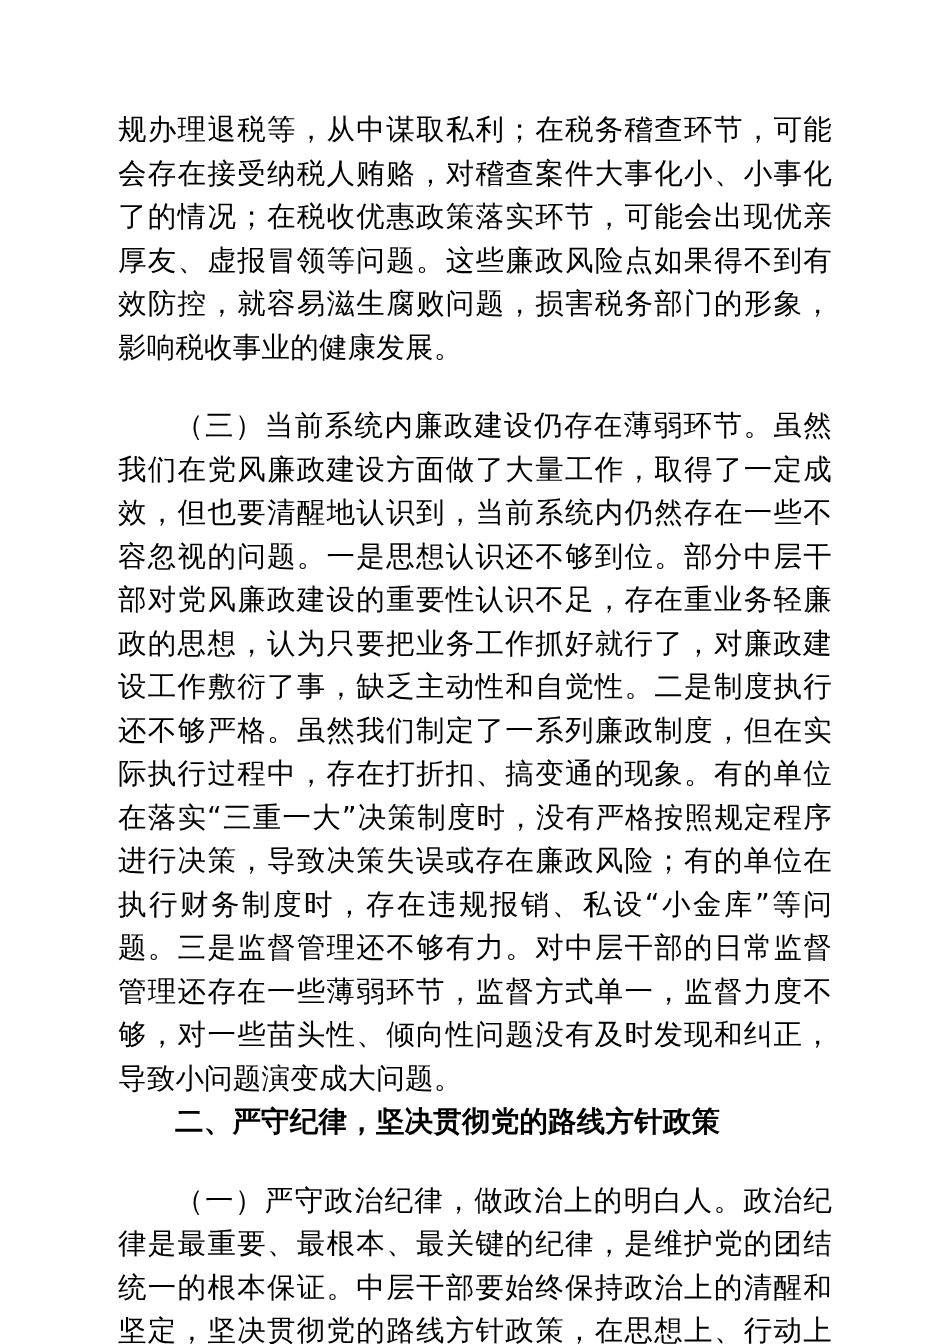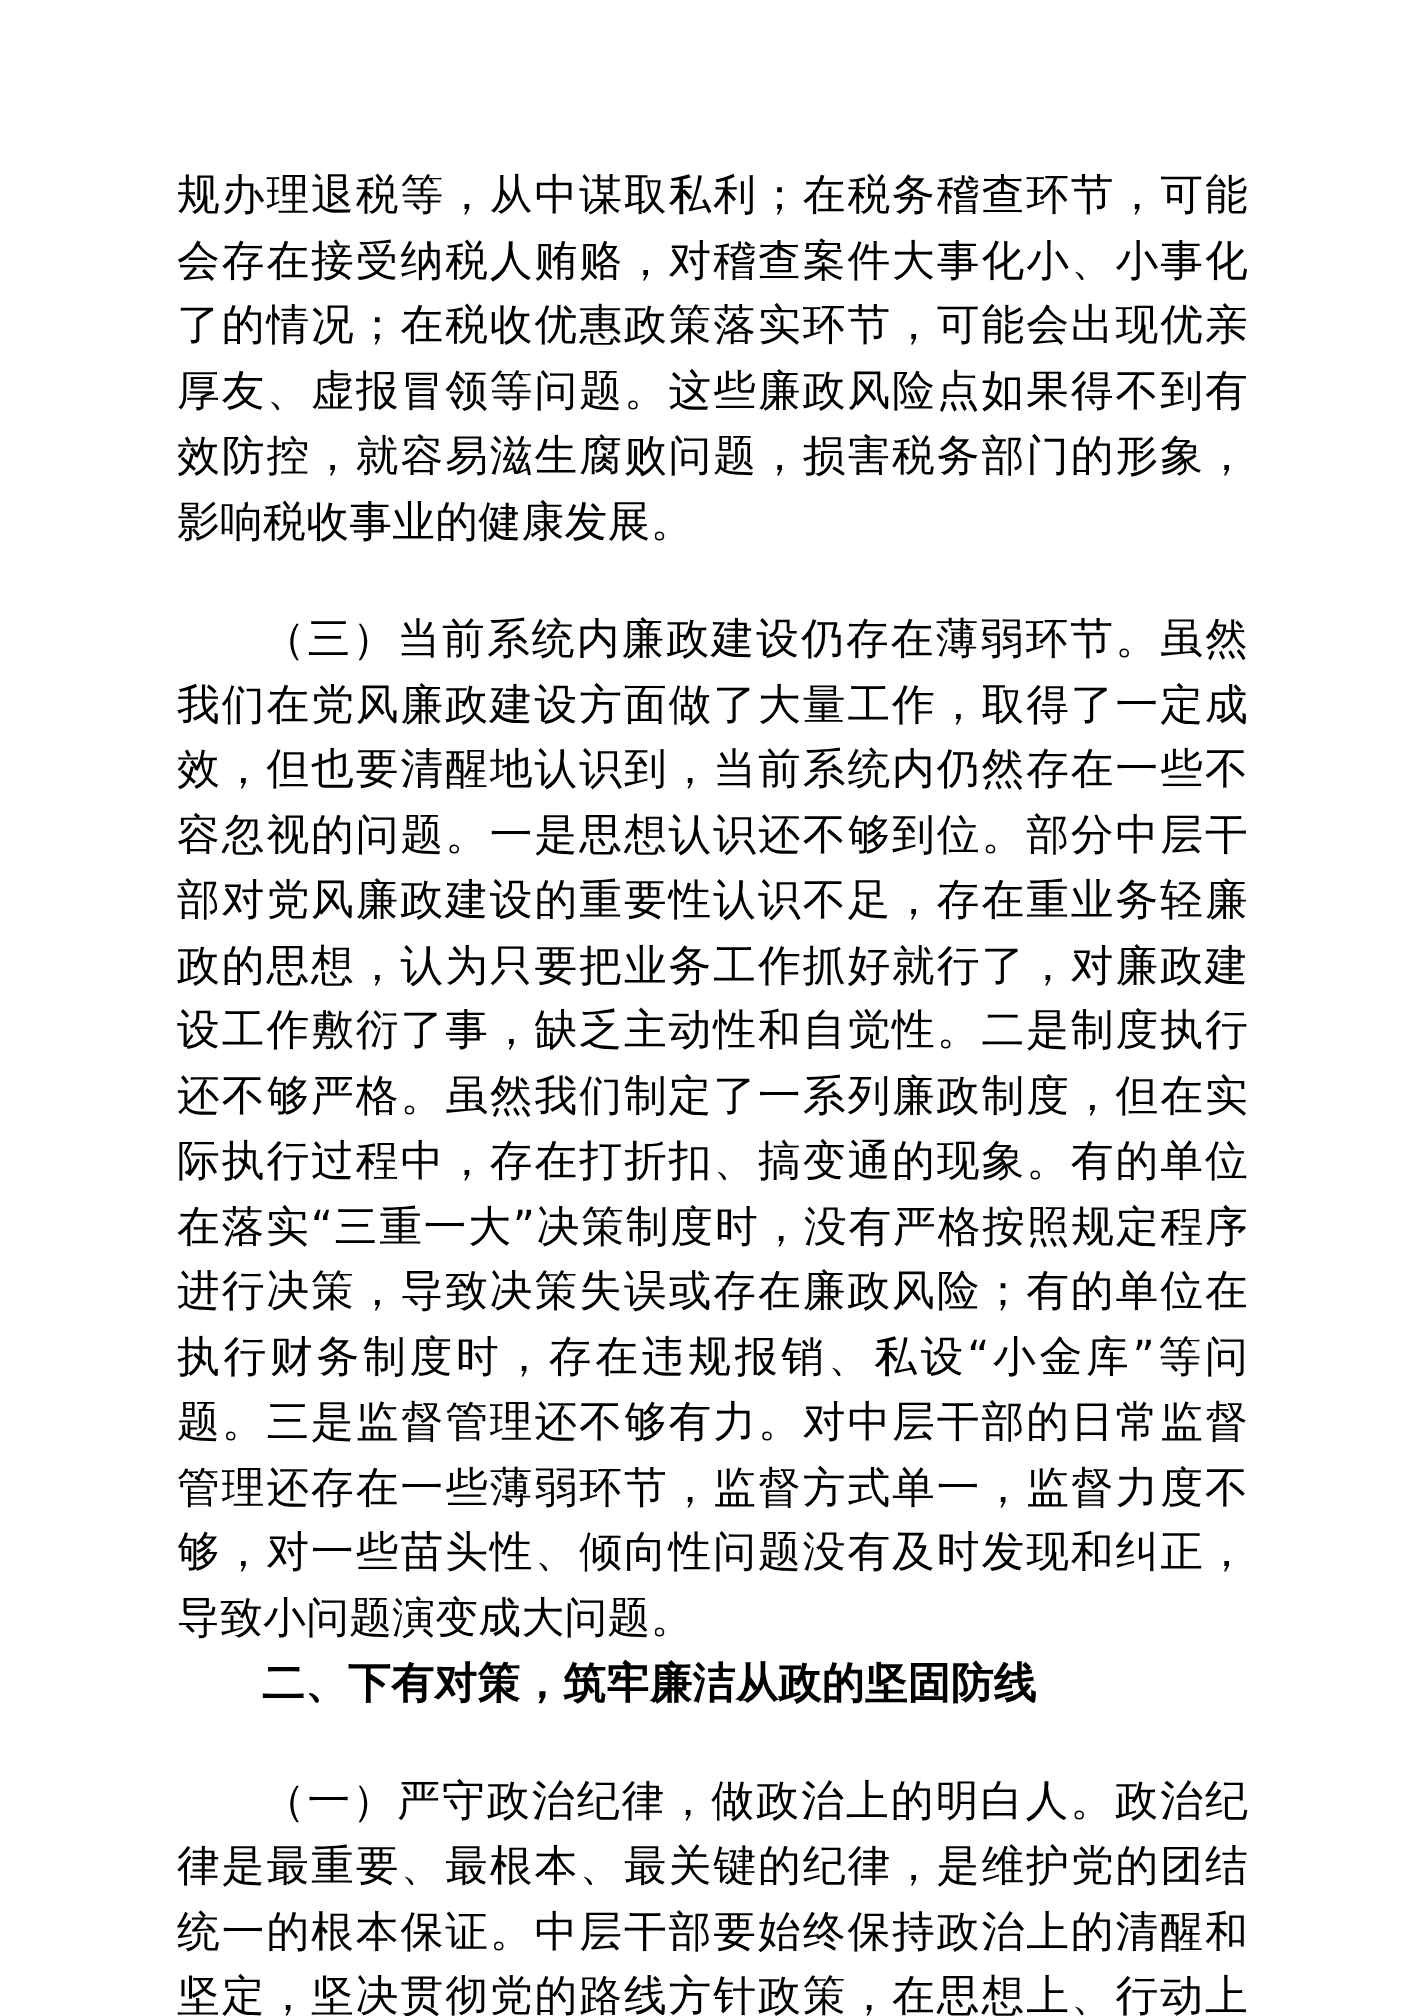--- a/index.html
+++ b/index.html
@@ -41,16 +41,16 @@
     font-weight: bold;
   }
 </style>
 </head>
 <body>
 
 <div class="page">
   <div class="doc-body">
     <p class="para">规办理退税等，从中谋取私利；在税务稽查环节，可能会存在接受纳税人贿赂，对稽查案件大事化小、小事化了的情况；在税收优惠政策落实环节，可能会出现优亲厚友、虚报冒领等问题。这些廉政风险点如果得不到有效防控，就容易滋生腐败问题，损害税务部门的形象，影响税收事业的健康发展。</p>
     <p class="para indent">（三）当前系统内廉政建设仍存在薄弱环节。虽然我们在党风廉政建设方面做了大量工作，取得了一定成效，但也要清醒地认识到，当前系统内仍然存在一些不容忽视的问题。一是思想认识还不够到位。部分中层干部对党风廉政建设的重要性认识不足，存在重业务轻廉政的思想，认为只要把业务工作抓好就行了，对廉政建设工作敷衍了事，缺乏主动性和自觉性。二是制度执行还不够严格。虽然我们制定了一系列廉政制度，但在实际执行过程中，存在打折扣、搞变通的现象。有的单位在落实“三重一大”决策制度时，没有严格按照规定程序进行决策，导致决策失误或存在廉政风险；有的单位在执行财务制度时，存在违规报销、私设“小金库”等问题。三是监督管理还不够有力。对中层干部的日常监督管理还存在一些薄弱环节，监督方式单一，监督力度不够，对一些苗头性、倾向性问题没有及时发现和纠正，导致小问题演变成大问题。</p>
-    <p class="para heading">二、下有对策，筑牢廉洁从政的坚固防线</p>
+    <p class="para heading">二、严守纪律，坚决贯彻党的路线方针政策</p>
     <p class="para indent">（一）严守政治纪律，做政治上的明白人。政治纪律是最重要、最根本、最关键的纪律，是维护党的团结统一的根本保证。中层干部要始终保持政治上的清醒和坚定，坚决贯彻党的路线方针政策，在思想上、行动上同党中央保持高度一致。要增强政治敏锐性和政治鉴别力，善于从政治上观察和处理问题，坚决反对和抵制各种错误思想和言论。要严格遵守党的政治规矩，不该说的不说，不该做的不做，坚决不搞上有政策、下有对策，不搞有令不行、有禁不止。在当前复杂多变的形势下，要坚定政治立场，坚守政治原则，确保税收工作始终沿着正确的政治方向前</p>
   </div>
 </div>
 
 </body></html>

